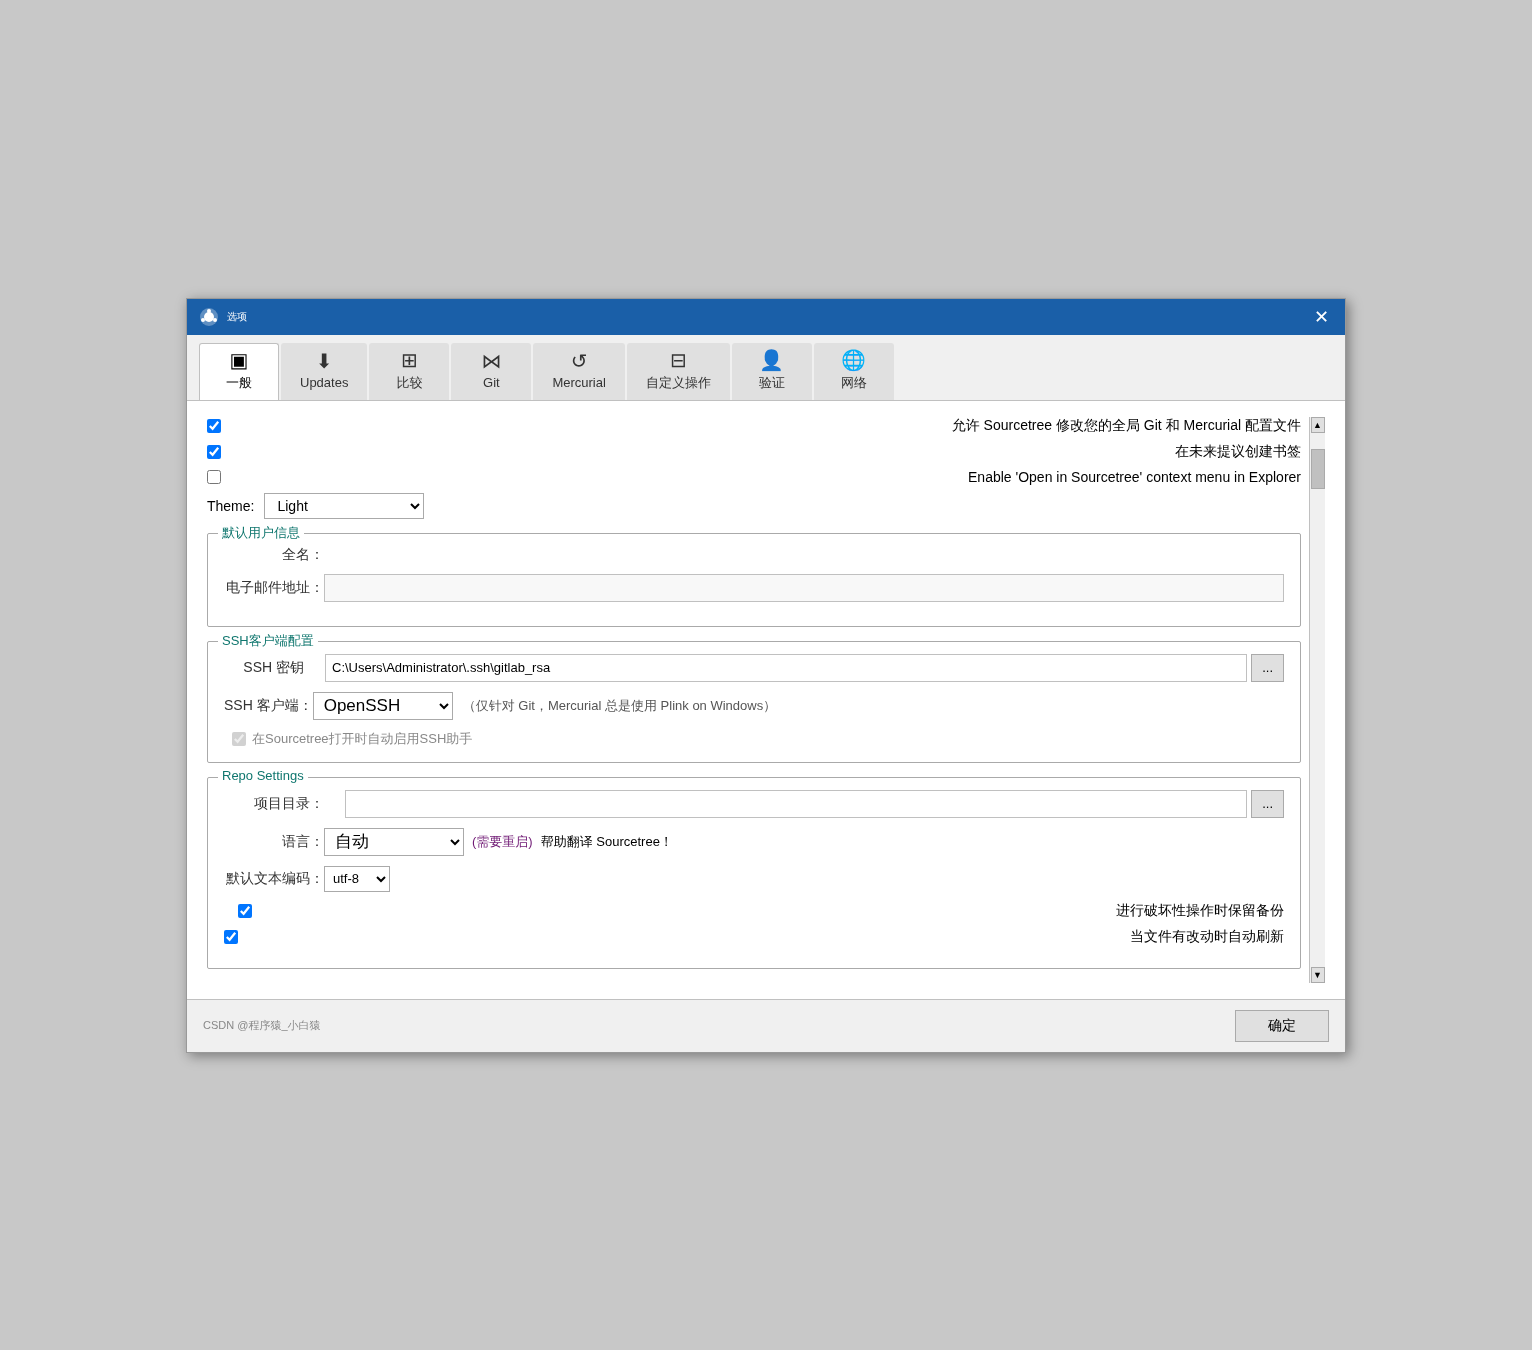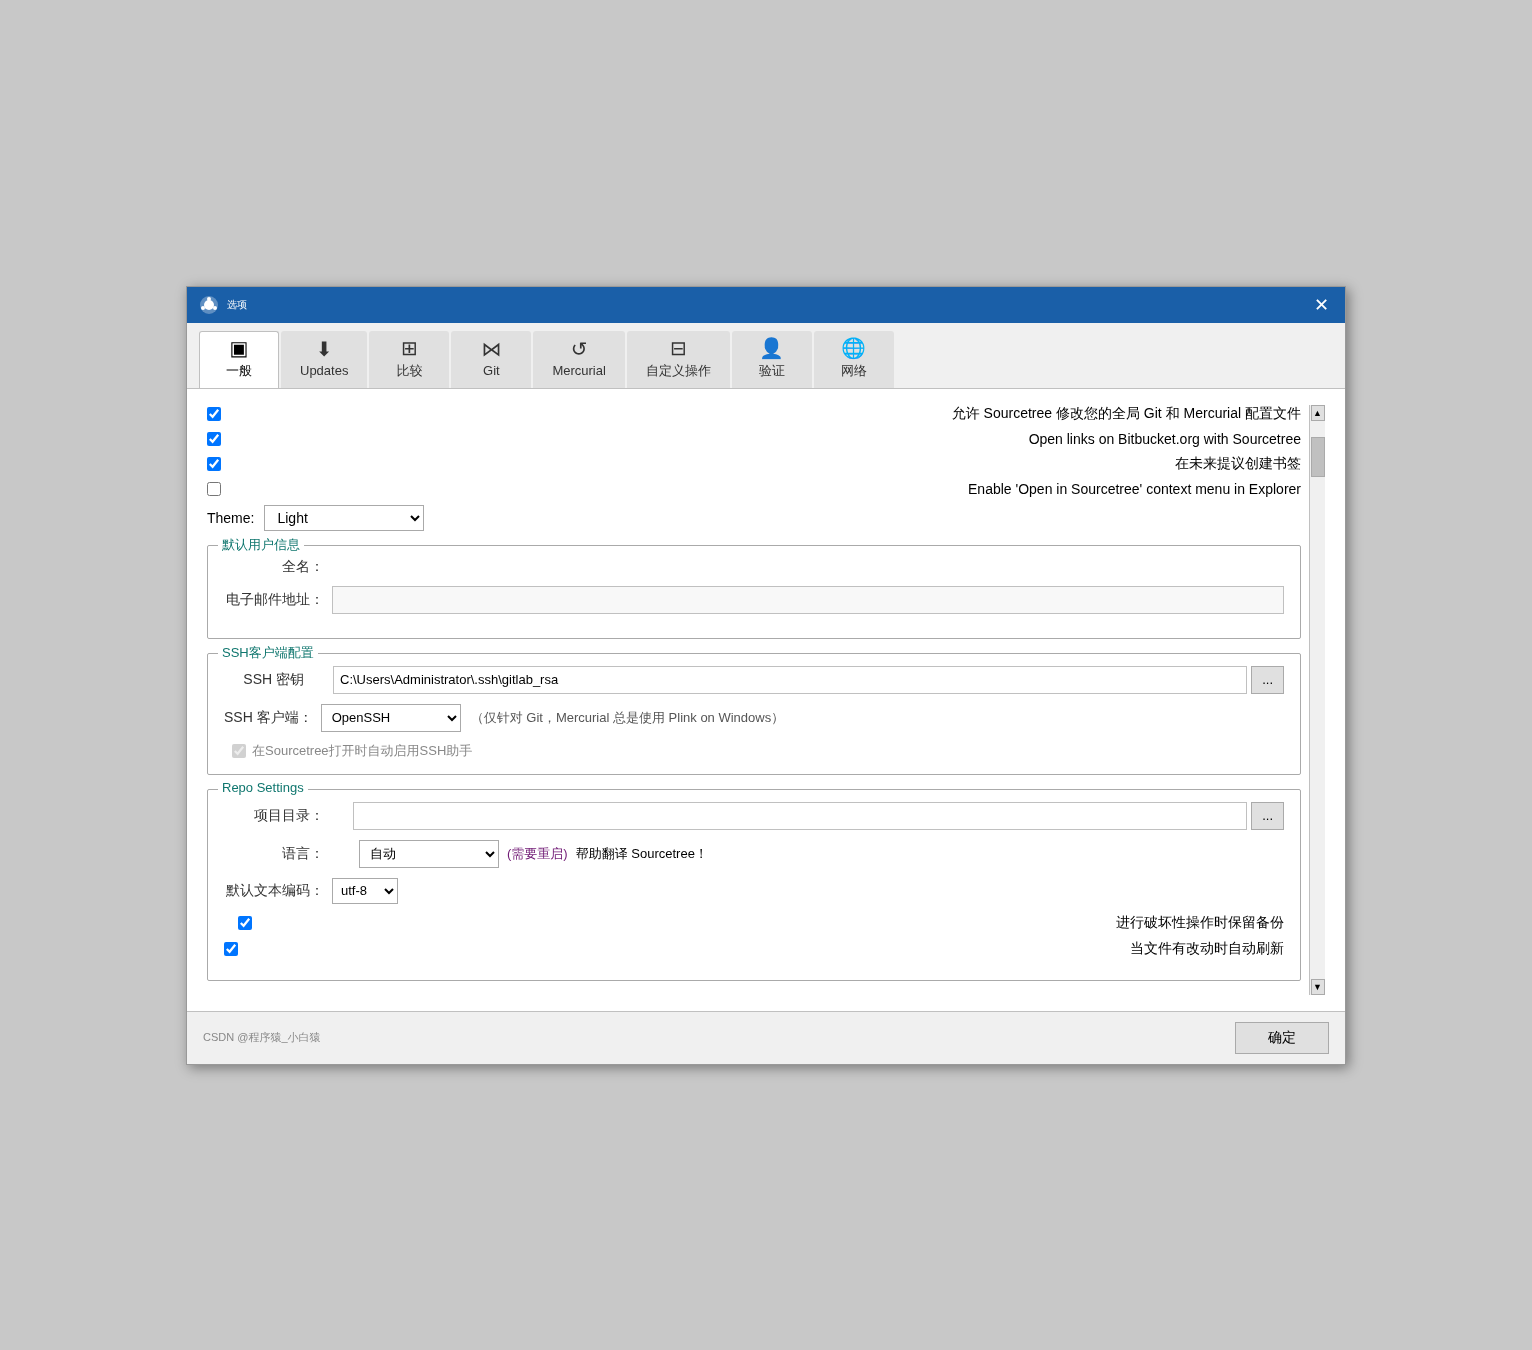--- a/index.html
+++ b/index.html
@@ -168,21 +168,20 @@
       background: #fff;
       padding: 0 4px;
       font-size: 13px;
       color: #0f766e;
     }
 
     .form-row {
       display: flex;
       align-items: center;
       margin-bottom: 10px;
-      gap: 8px;
     }
     .form-label {
       text-align: right;
       min-width: 100px;
       font-size: 14px;
       color: #333;
     }
     .form-input {
       flex: 1;
       height: 28px;
@@ -223,21 +222,21 @@
     .select-with-note {
       display: flex;
       align-items: center;
       gap: 10px;
     }
     .form-select {
       height: 28px;
       padding: 0 6px;
       border: 1px solid #aaa;
       background: #fff;
-      font-size: 13px;
+      font-size: 17px;
       cursor: pointer;
       min-width: 140px;
     }
     .note-text {
       font-size: 13px;
       color: #555;
     }
 
     .disabled-checkbox-row {
       display: flex;
@@ -250,21 +249,20 @@
     }
     .disabled-checkbox-row input[type=checkbox] {
       width: 14px;
       height: 14px;
     }
 
     .lang-row {
       display: flex;
       align-items: center;
       gap: 8px;
-      margin-left: 27px;
     }
     .lang-note { color: #701a75; font-size: 13px; }
     .lang-link { color: #000000; font-size: 13px; text-decoration: none; cursor: pointer; }
 
     .encoding-select {
       height: 26px;
       padding: 0 4px;
       border: 1px solid #aaa;
       background: #fff;
       font-size: 13px;
@@ -347,24 +345,20 @@
       <span>网络</span>
     </div>
   </div>
 
   <div class="content-area">
     <div class="main-content">
 
       <div class="checkbox-row">
         <input type="checkbox" id="cb1" checked="" style="">
         <label for="cb1">允许 Sourcetree 修改您的全局 Git 和 Mercurial 配置文件</label>
-      </div>
-      <div class="checkbox-row">
-        <input type="checkbox" id="cb2" checked="" style="">
-        <label for="cb2">Open links on Bitbucket.org with Sourcetree</label>
       </div>
       <div class="checkbox-row">
         <input type="checkbox" id="cb3" checked="" style="">
         <label for="cb3">在未来提议创建书签</label>
       </div>
       <div class="checkbox-row">
         <input type="checkbox" id="cb4" style="">
         <label for="cb4">Enable 'Open in Sourcetree' context menu in Explorer</label>
       </div>
 

